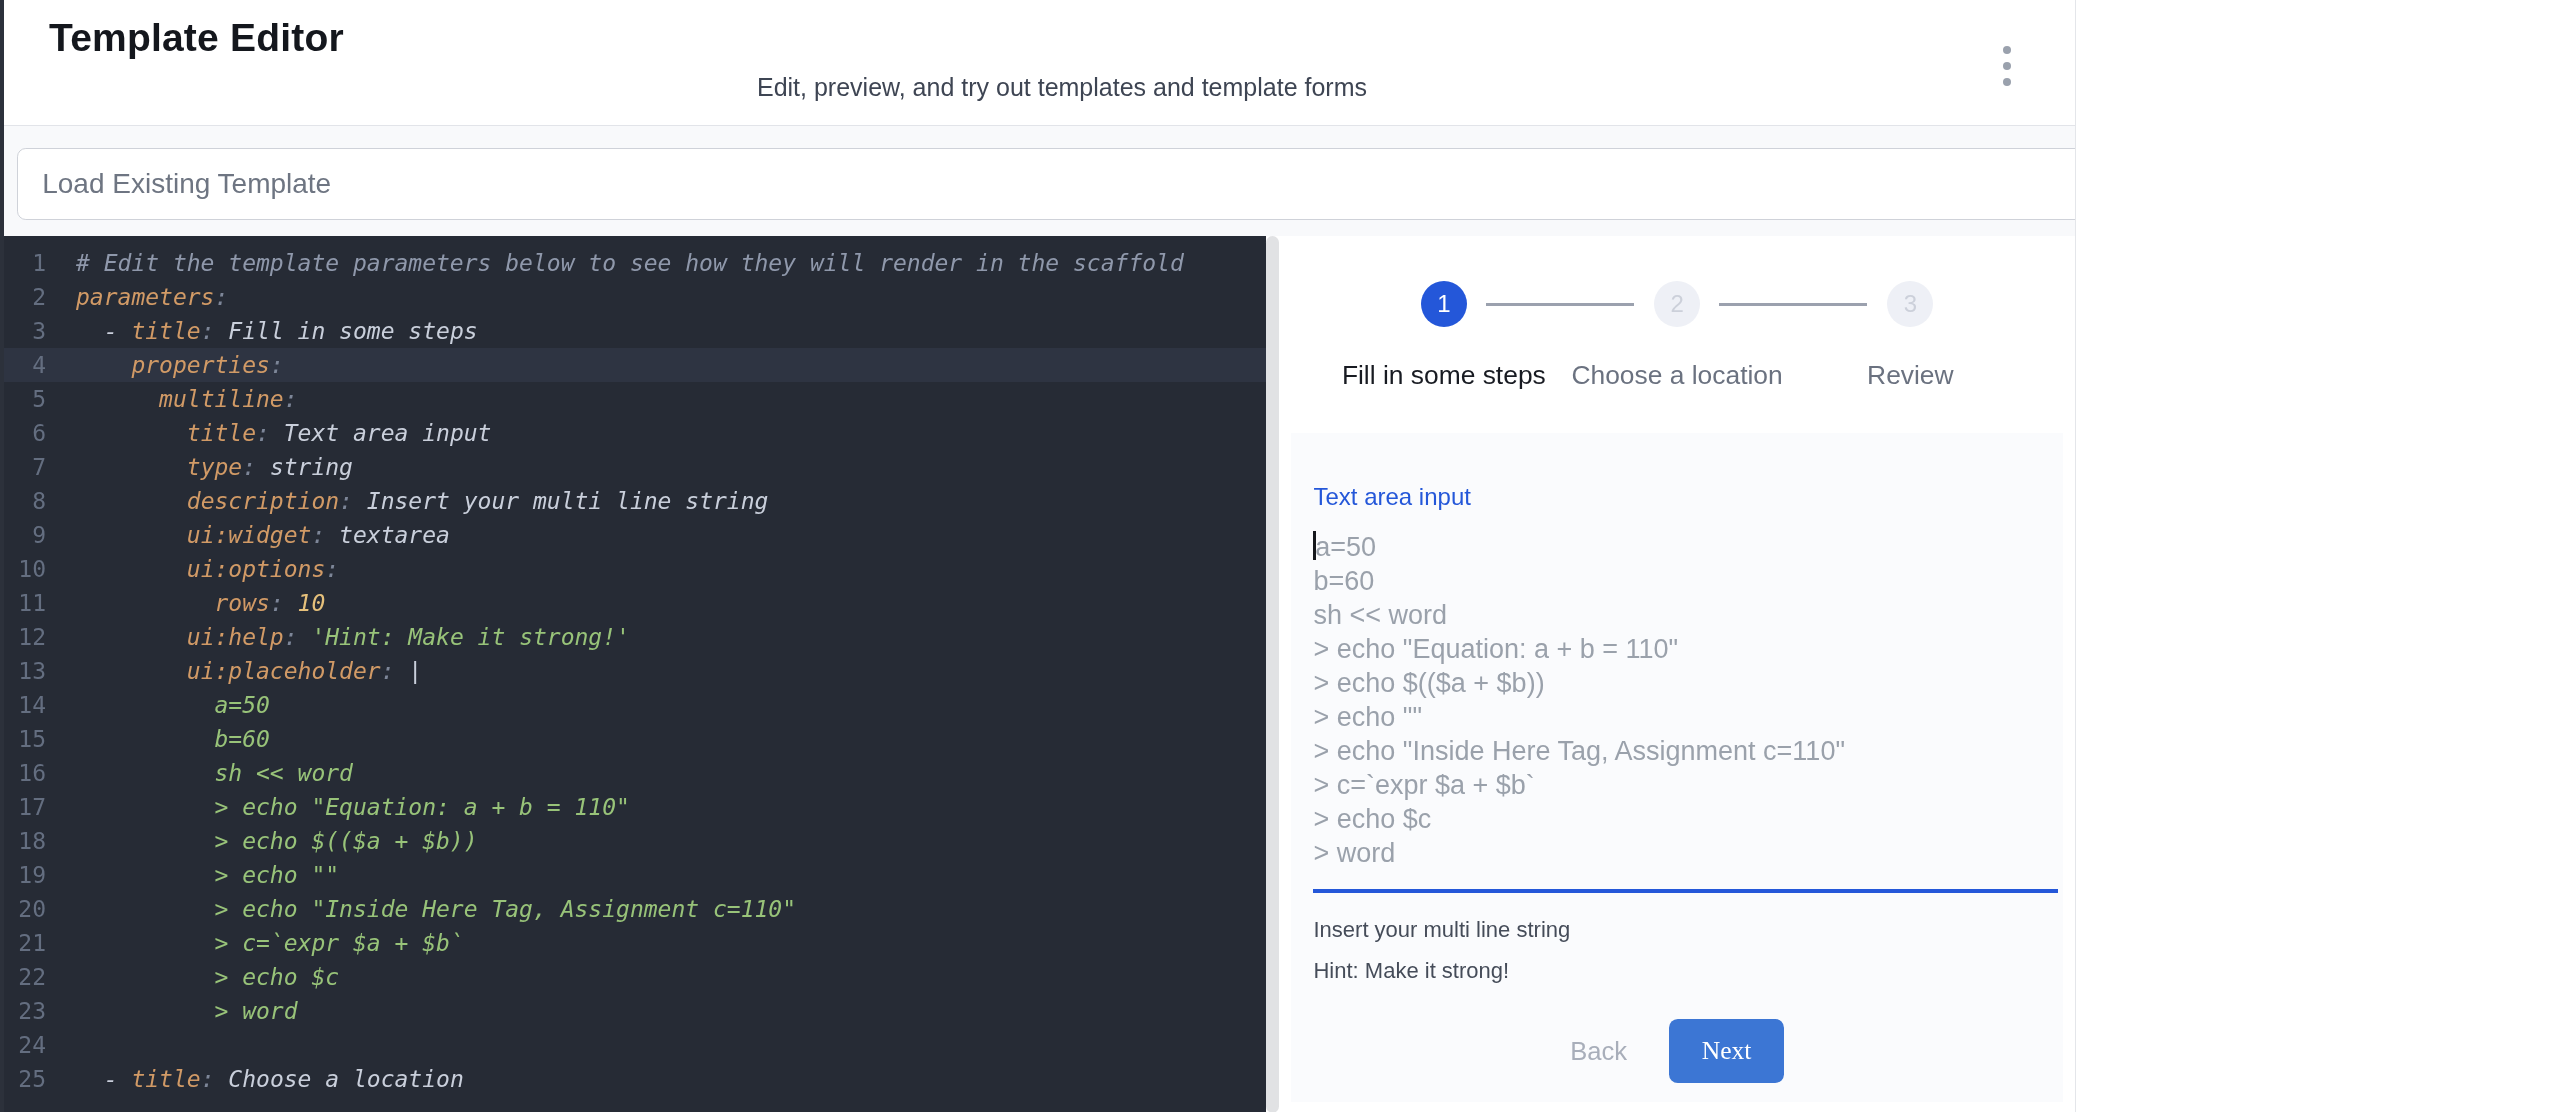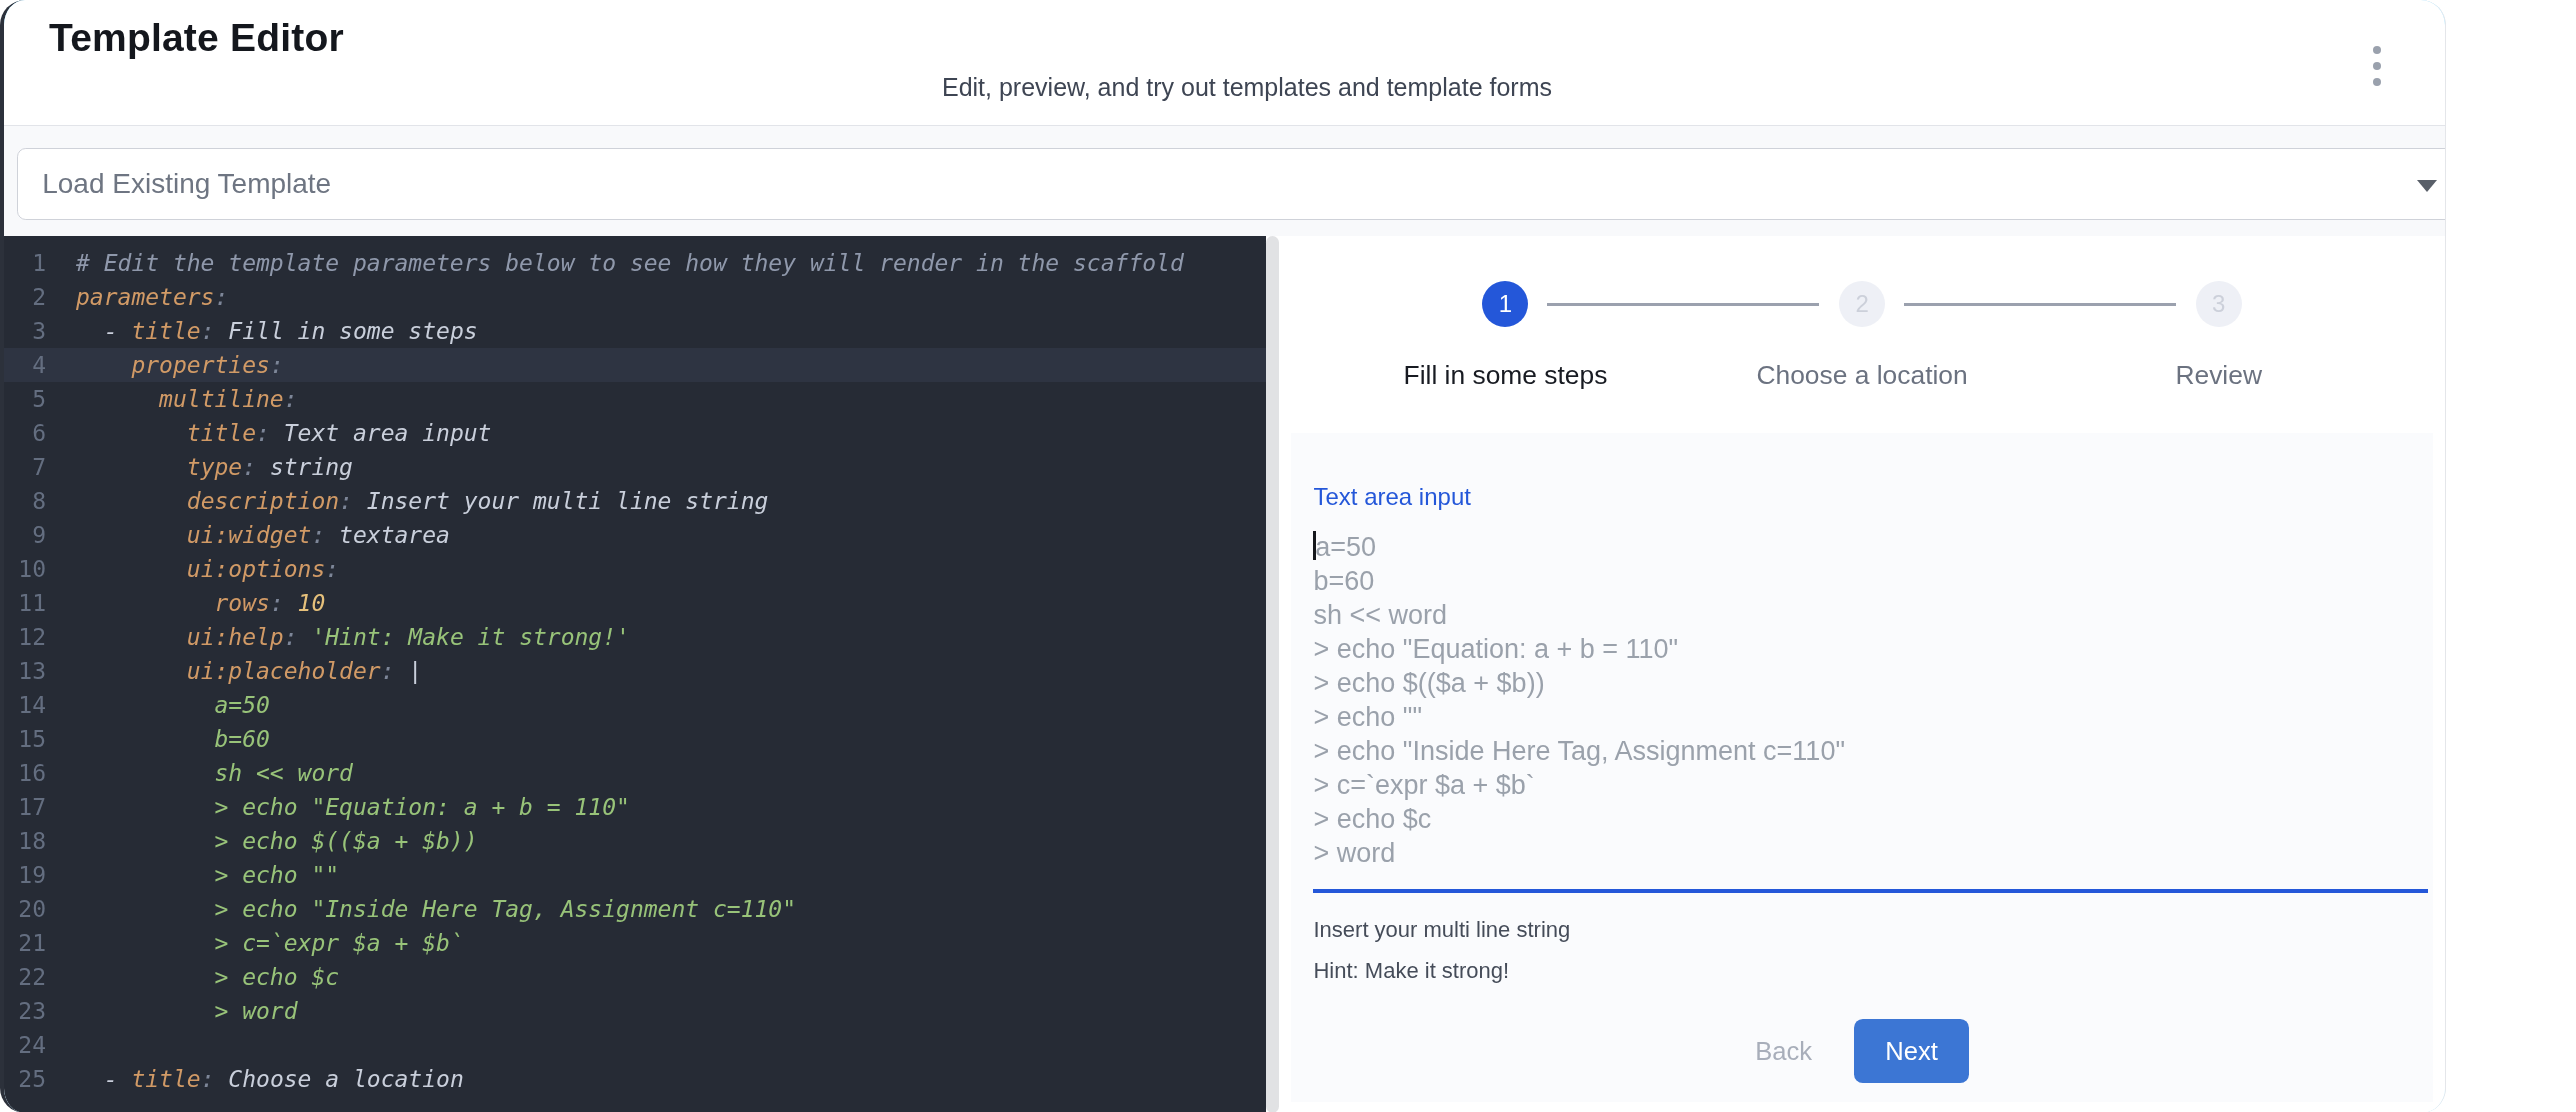--- a/index.html
+++ b/index.html
@@ -1,21 +1,21 @@
 <!DOCTYPE html>
 <html style="--accent-blue: #2457d9; --button-blue: #3c76d4; --editor-bg: #262b35; --editor-active-line: #2e3442; --gutter: #646e80; --code-key: #d19a66; --code-string: #98c379; --code-number: #e5c07b; --code-comment: #8f98ab; --code-value: #c9cfdb; --code-punct: #7d8698;font-size:14px"><head>
 <meta charset="utf-8">
 <style>
   * { margin:0; padding:0; box-sizing:border-box; }
   html,body { background:#ffffff; }
   .page {
-    position:relative; width:2446px; height:1113px; overflow:hidden;
+    position:relative; width:2076px; height:1113px; overflow:hidden;
     background:#7dd3fc; font-family:"Liberation Sans",sans-serif;
     border-left:4.4px solid #2c313b; border-right:1.8px solid #e4e6ea;
-    display:flex; flex-direction:column;border-radius:25px;
+    display:flex; flex-direction:column;
   }
   
   .header { position:relative; height:126px; background:#fff; border-bottom:1.8px solid #e2e4e9; padding-left:45px; flex:none; }
   .header h1 { font-size:39px; font-weight:700; color:#14171d; padding-top:16px; letter-spacing:0.2px; }
   .header .subtitle { margin-top:13.2px; font-size:25px; color:#3e4553;text-align:center; }
   .kebab { position:absolute; right:49px; top:41px; width:39px; height:49px; display:flex; flex-direction:column; align-items:center; justify-content:center; gap:8px; background:none; border:none; cursor:pointer; }
   .kebab i { width:8px; height:8px; border-radius:50%; background:#9aa1ad; }
   
   .toolbar { position:relative; height:110px; background:#f8f9fb; flex:none; }
   .select { position:absolute; left:13.2px; top:22px; width:2451px; height:72px; background:#fff; border:1.8px solid #cfd2d9; border-radius:8.8px; display:flex; align-items:center; padding:0 62px 0 24px; cursor:pointer; }
@@ -54,21 +54,21 @@
   .field-label { font-size:24px; color:var(--accent-blue); }
   .textarea { margin-top:18.5px; font-size:27px; line-height:34px; color:#9aa1ab; cursor:text; }
   .textarea .tline { white-space:pre; }
   .caret-bar { display:inline-block; width:2.6px; height:29px; background:#15171c; vertical-align:-4.4px; margin-right:-0.9px; }
   .underline { flex:none; height:4.4px; background:var(--accent-blue); margin:19.4px -17.6px 0 0; }
   .descr { margin-top:24px; font-size:22px; color:#454c59; }
   .hint  { margin-top:15px; font-size:22px; color:#454c59; }
   .card .spacer { flex:1; }
   .btn-row { display:flex; justify-content:center; align-items:center; gap:42px; }
   .btn-back { background:none; border:none; font-size:25.6px; color:#a8aeba; cursor:pointer; }
-  .btn-next { width:115px; height:64px; border:none; border-radius:8.8px; background:var(--button-blue); color:#fff; font-size:25.6px; cursor:pointer; }
+  .btn-next { width:115px; height:64px; border:none; border-radius:8.8px; background:var(--button-blue); color:#fff; font-size:25.6px; cursor:pointer;font-family:Liberation Serif, serif; }
 </style>
 </head>
 <body>
 
 <div class="page">
 
   <div class="header">
     <h1>Template Editor</h1>
     <div class="subtitle">Edit, preview, and try out templates and template forms</div>
     <button class="kebab">

